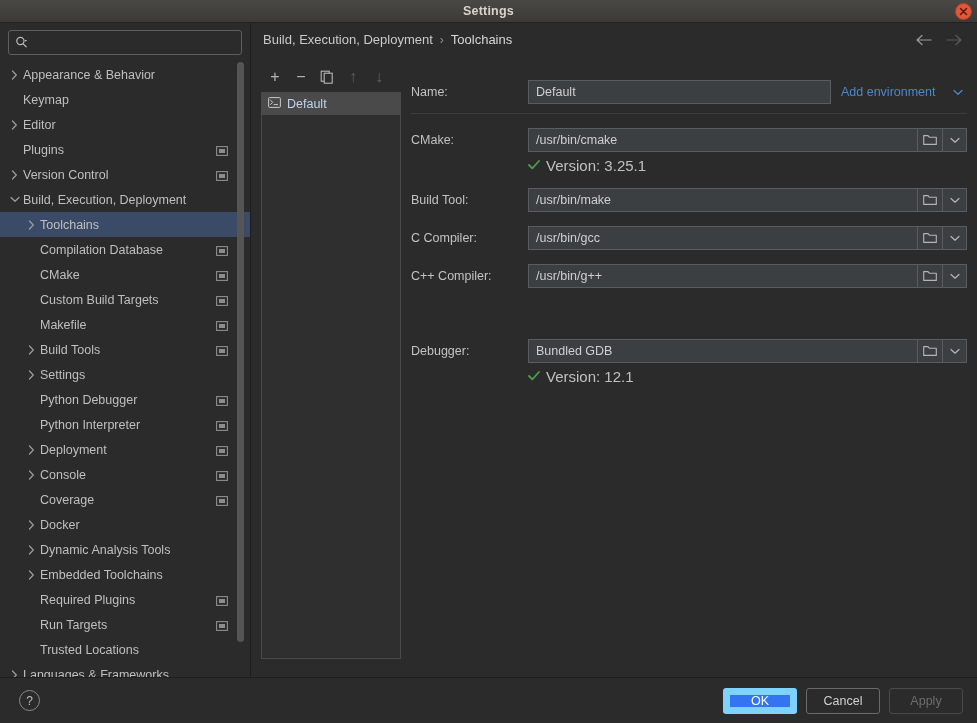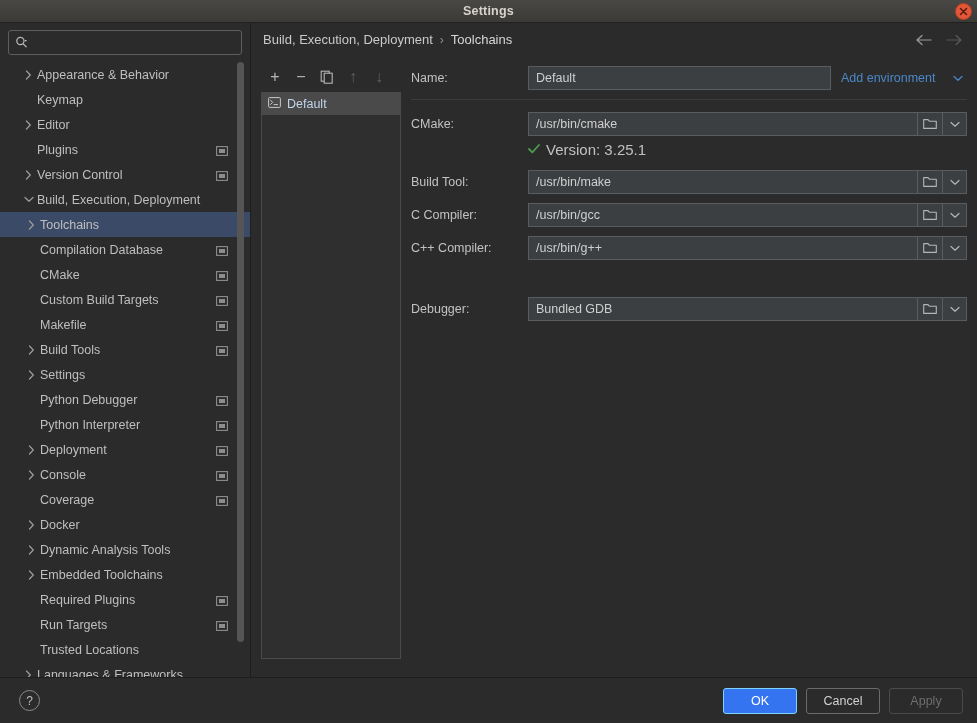--- a/index.html
+++ b/index.html
@@ -76,21 +76,21 @@
     width: 17px; flex: 0 0 17px; text-align: center;
     color: #9a9a9a; font-size: 9px; line-height: 1;
   }
   .tree-row .arrow svg { vertical-align: middle; }
   .tree-row .label { white-space: nowrap; }
   .badge {
     position: absolute; right: 22px; top: 50%;
     transform: translateY(-50%);
     width: 12px; height: 10px;
   }
-  .lvl0 { padding-left: 20px; text-align: center; }
+  .lvl0 { padding-left: 6px; text-align: center; }
   .lvl1 { padding-left: 23px; }
 
   .tree-scroll {
     position: absolute; right: 6px; top: 2px;
     width: 7px; height: 580px;
     background: #555555; border-radius: 4px;
   }
 
   
   .rightpane {
@@ -129,21 +129,21 @@
   }
   .list-item {
     height: 22px; display: flex; align-items: center;
     gap: 6px; padding: 0 6px;
     font-size: 12.5px; color: #4e86c8; cursor: pointer;
   }
   .list-item.selected { background: #4a4a4a; color: #c2d4ea; }
 
   
   .formcol { flex: 1; padding: 10px 10px 0 10px; }
-  .frow { display: flex; align-items: center; height: 24px; margin-bottom: 9px; }
+  .frow { display: flex; align-items: center; height: 24px; margin-bottom: 9px; margin-top: 14px; }
   .flabel {
     width: 117px; flex: 0 0 117px; font-size: 12.5px; color: #c2c2c2;
   }
   .fcontrol { flex: 1; display: flex; align-items: stretch; height: 24px; }
   .ftext {
     flex: 1; background: #3c3f41; border: 1px solid #5a5d5f;
     border-right: none;
     color: #cfcfcf; font-size: 12.5px; padding: 0 7px;
     display: flex; align-items: center;
     font-family: "Liberation Sans", sans-serif;
@@ -185,21 +185,21 @@
     display: flex; align-items: center; justify-content: center;
     font-size: 12px; cursor: pointer; margin-left: 5px;
   }
   .footer-btns { margin-left: auto; display: flex; gap: 9px; }
   .btn {
     height: 26px; min-width: 74px; padding: 0 16px;
     font-size: 12.5px; border-radius: 3px;
     display: flex; align-items: center; justify-content: center;
     cursor: pointer; font-family: "Liberation Sans", sans-serif;
   }
-  .btn-primary { background: #3574f0; color: #ffffff; border: 1px solid #7dd3fc; }
+  .btn-primary { background: #3574f0; color: #ffffff; border: 7px solid #7dd3fc; }
   .btn-default { background: transparent; color: #d0d0d0; border: 1px solid #6a6a6a; }
   .btn-disabled { background: transparent; color: #6d6d6d; border: 1px solid #4a4a4a; cursor: default; }
 </style>
 </head>
 <body>
 
 <div class="titlebar">
   <span class="titlebar-text">Settings</span>
   <div class="close-btn">
     <svg width="9" height="9" viewBox="0 0 9 9">
@@ -556,20 +556,26 @@
                     <path d="M0.7 10.4 V1.6 H5 L6.3 3.2 H13.3 V10.4 Z" fill="none" stroke="#b4b4b4" stroke-width="1.1" stroke-linejoin="round"></path>
                   </svg>
                 </span>
                 <span class="fbtn last">
                   <svg width="10" height="7" viewBox="0 0 10 7">
                     <path d="M1 1.5 L5 5.2 L9 1.5" fill="none" stroke="#b4b4b4" stroke-width="1.2" stroke-linecap="round" stroke-linejoin="round"></path>
                   </svg>
                 </span>
               </span>
             </div>
+            <div class="verline">
+              <span class="check"><svg width="12" height="10" viewBox="0 0 12 10">
+                  <path d="M1 5 L4.3 8.3 L11 1" fill="none" stroke="#4e9a51" stroke-width="1.8" stroke-linecap="round" stroke-linejoin="round"></path>
+                </svg></span>
+              <span>Version: 12.1</span>
+            </div>
           </div>
 
       </div>
     </div>
   </div>
 </div>
 
 <div class="footer">
   <div class="help-btn">?</div>
   <div class="footer-btns">

